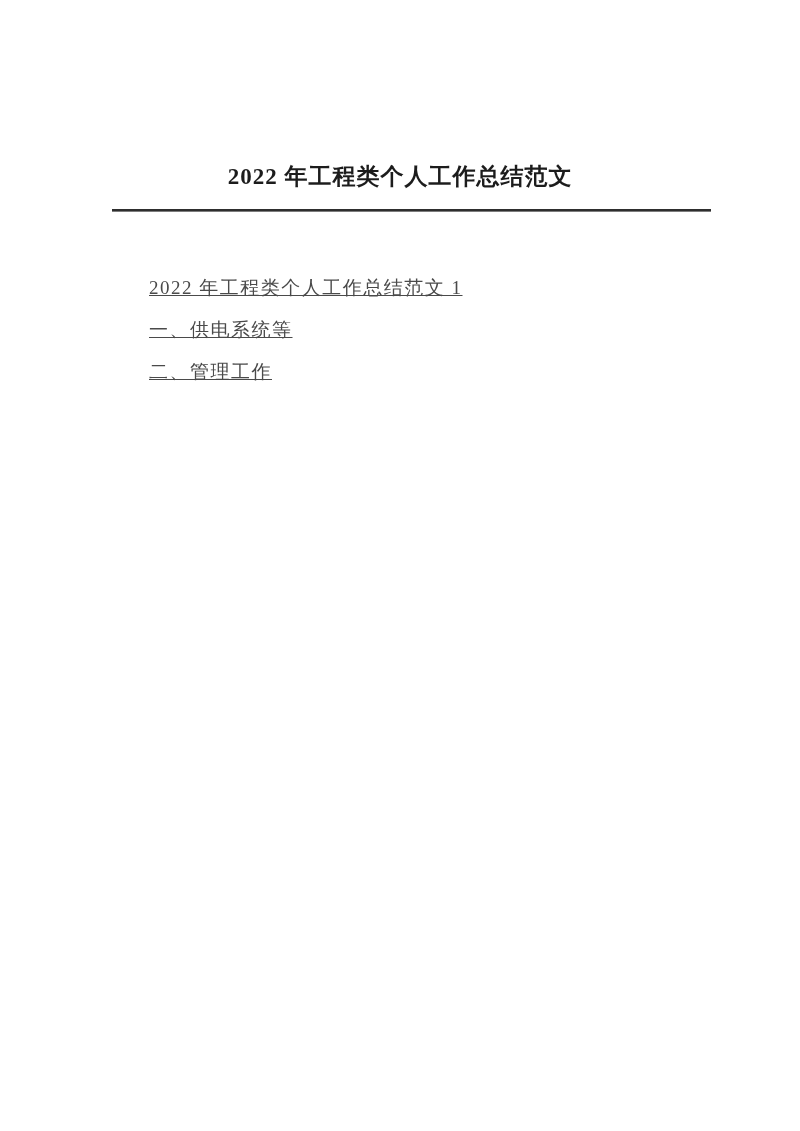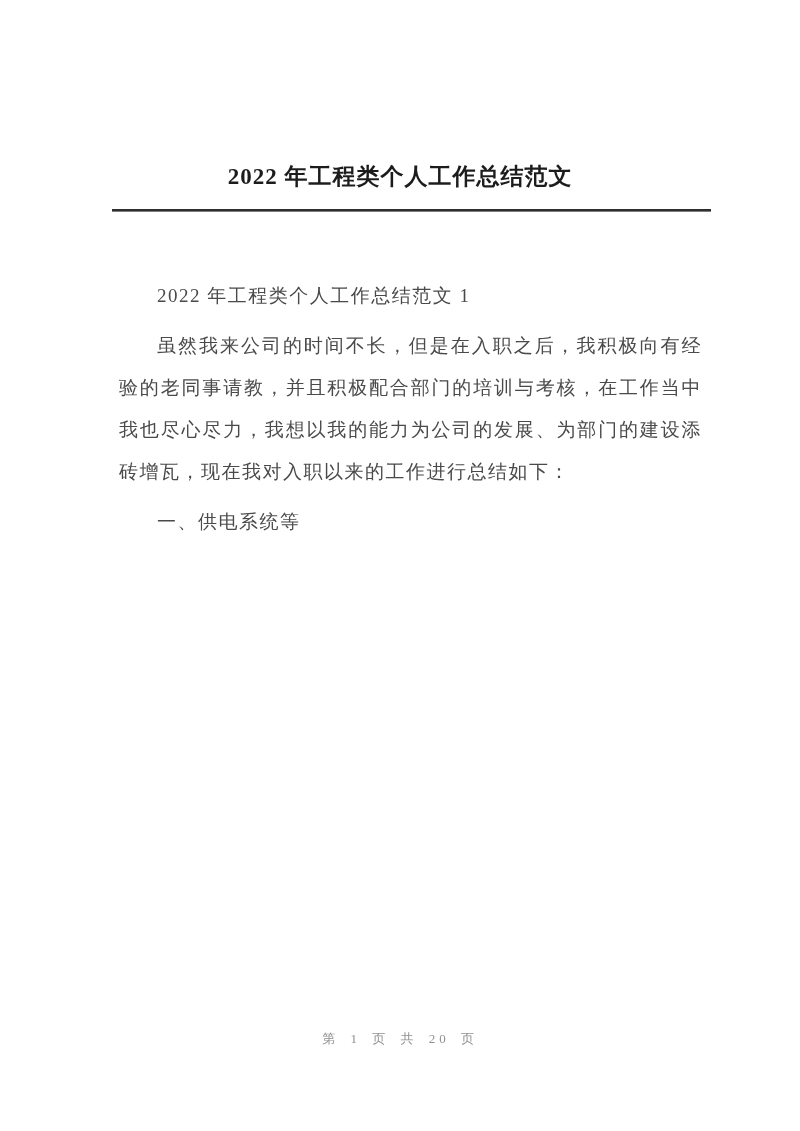--- a/index.html
+++ b/index.html
@@ -56,23 +56,24 @@
     width: 599px;
     height: 715px;
     overflow: hidden;
     font-size: 19px;
     line-height: 42px;
     letter-spacing: 1.5px;
     text-align: justify;
     color: var(--body-text);
   }
   .content p {
-    margin: 8px;
+    margin: 0;
     padding: 0;
     text-indent: 2em;
+    text-decoration: underline;
   }
   .page-footer {
     position: absolute;
     top: 1030px;
     left: 0;
     width: 100%;
     text-align: center;
     font-size: 13px;
     letter-spacing: 4px;
     word-spacing: 4px;
@@ -83,21 +84,18 @@
 <body>
 
 <div class="page">
 
   <h1 class="doc-title">2022 年工程类个人工作总结范文</h1>
 
   <div class="title-rule"></div>
 
   <div class="content">
     <p>2022 年工程类个人工作总结范文 1</p>
-    <p>虽然我来公司的时间不长，但是在入职之后，我积极向有经验的老同事请教，并且积极配合部门的培训与考核，在工作当中我也尽心尽力，我想以我的能力为公司的发展、为部门的建设添砖增瓦，现在我对入职以来的工作进行总结如下：</p>
     <p>一、供电系统等</p>
+    <p>二、管理工作</p>
   </div>
 
-  <div class="page-footer">
-    <span>第 1 页 共 20 页</span>
-  </div>
 
 </div>
 
 </body></html>

